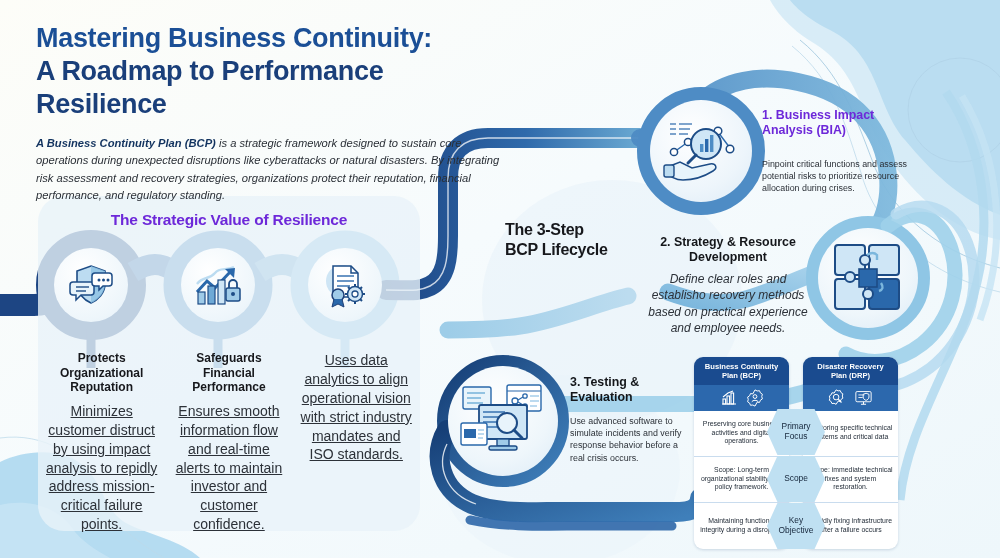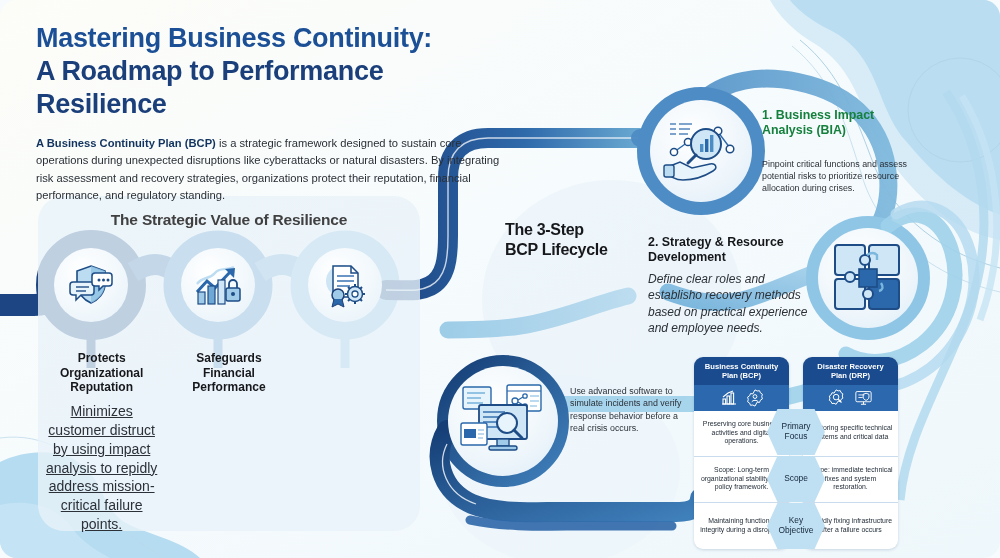--- a/index.html
+++ b/index.html
@@ -2,47 +2,47 @@
 <html><head>
 <meta charset="utf-8">
 <style>
   html,body{margin:0;padding:0;}
   body{
     width:1000px;height:558px;overflow:hidden;
     font-family:"Liberation Sans",sans-serif;
     background:#f7fbfd;
     position:relative;
   }
-  .stage{position:absolute;inset:0;width:1000px;height:558px;overflow:hidden;border-radius:17px;}
+  .stage{position:absolute;inset:0;width:1000px;height:558px;overflow:hidden;}
   .bg-svg,.ribbon-svg{position:absolute;left:0;top:0;width:1000px;height:558px;}
   .bg-svg{z-index:0;}
   .ribbon-svg{z-index:1;}
   .layer{position:absolute;z-index:3;}
 
   
   #header{left:36px;top:22px;width:470px;}
   #title{
     color:#1b4f96;font-size:27px;line-height:1.22;font-weight:bold;
     letter-spacing:-0.3px;margin:0 0 14px 0;
   }
   #title .l2{color:#1a3f7a;display:block;}
   #intro{
-    font-size:11.2px;line-height:1.55;color:#2a2f36;margin:0;
+    font-size:11.2px;line-height:1.55;color:#2a2f36;margin:0;font-style:italic;
   }
   #intro b{color:#12335f;}
 
   
   #value-card{
     left:38px;top:196px;width:382px;height:335px;
     background:rgba(233,243,249,0.80);
     border-radius:26px;
     z-index:2;
   }
   #value-card-title{
-    text-align:center;font-size:15.5px;font-weight:bold;color:#404040;
+    text-align:center;font-size:15.5px;font-weight:bold;color:#6d28d9;
     margin-top:15px;letter-spacing:-0.2px;
   }
   .value-cols{
     position:absolute;left:0;top:155px;width:382px;display:flex;
   }
   .value-col{width:127.3px;padding:0 7px;box-sizing:border-box;text-align:center;}
   .value-head{
     font-size:12px;font-weight:bold;color:#17181c;line-height:1.22;margin-bottom:7px;
   }
   .value-body{font-size:14px;line-height:1.35;color:#2c3138;text-decoration:underline;}
@@ -59,28 +59,28 @@
 
   
   #lifecycle-label{
     left:505px;top:220px;width:180px;
     font-size:16px;font-weight:bold;color:#17181c;line-height:1.25;
     letter-spacing:-0.3px;
   }
 
   
   #step1{left:762px;top:108px;width:150px;}
-  #step1 .step-title{font-size:12.4px;font-weight:bold;color:#15803d;line-height:1.2;}
+  #step1 .step-title{font-size:12.4px;font-weight:bold;color:#6d28d9;line-height:1.2;}
   #step1 .step-body{font-size:8.9px;line-height:1.38;color:#2c3138;margin-top:20px;}
   #step1-icon{left:650px;top:100px;width:102px;height:102px;border-radius:50%;
     background:radial-gradient(circle at 40% 34%,#ffffff 0%,#edf5fb 62%,#dceaf6 100%);
     display:flex;align-items:center;justify-content:center;}
 
   
-  #step2{left:648px;top:235px;width:160px;}
+  #step2{left:648px;top:235px;width:160px;text-align:center;}
   #step2 .step-title{font-size:12.4px;font-weight:bold;color:#14161a;line-height:1.2;}
   #step2 .step-body{font-size:12px;line-height:1.38;color:#2c3138;margin-top:6px;font-style:italic;}
   #step2-icon{left:818px;top:228px;width:100px;height:100px;border-radius:50%;
     background:radial-gradient(circle at 42% 34%,#ffffff 0%,#eef6fb 60%,#dbeaf6 100%);
     display:flex;align-items:center;justify-content:center;}
 
   
   #step3{left:570px;top:375px;width:118px;}
   #step3 .step-title{font-size:12.4px;font-weight:bold;color:#14161a;line-height:1.2;}
   #step3 .step-body{font-size:8.9px;line-height:1.38;color:#2c3138;margin-top:10px;}
@@ -257,23 +257,25 @@
         <div class="value-head nowrap">Protects
 Organizational
 Reputation</div>
         <div class="value-body">Minimizes customer distruct by using impact analysis to repidly address mission-critical failure points.</div>
       </div>
 
       <div class="value-col">
         <div class="value-head nowrap">Safeguards
 Financial
 Performance</div>
+        <div class="value-body">Ensures smooth information flow and real-time alerts to maintain investor and customer confidence.</div>
       </div>
 
       <div class="value-col">
+        <div class="value-body">Uses data analytics to align operational vision with strict industry mandates and ISO standards.</div>
       </div>
     </div>
   </div>
 
   <div class="layer vcircle" id="vc0">
     <svg width="48" height="46" viewBox="0 0 48 46">
       <path d="M24 4 L38 9 V22 C38 31 31 38 24 41 C17 38 10 31 10 22 V9 Z" fill="#bcdcf1" stroke="#1d4c86" stroke-width="1.6"></path>
       <path d="M24 4 L38 9 V22 C38 31 31 38 24 41 Z" fill="#8fc3e4" opacity="0.85"></path>
       <path d="M6 20 h18 a3 3 0 0 1 3 3 v7 a3 3 0 0 1 -3 3 h-10 l-5 5 v-5 h-3 a3 3 0 0 1 -3 -3 v-7 a3 3 0 0 1 3 -3 z" fill="#e8f4fb" stroke="#1d4c86" stroke-width="1.5"></path>
       <line x1="9" y1="25" x2="22" y2="25" stroke="#1d4c86" stroke-width="1.4"></line>
@@ -412,20 +414,22 @@
       <rect x="38" y="60" width="12" height="7" fill="#9fcbe8" stroke="#1d4c86" stroke-width="1.4"></rect>
       <rect x="30" y="67" width="28" height="4" rx="2" fill="#9fcbe8" stroke="#1d4c86" stroke-width="1.4"></rect>
       <rect x="2" y="44" width="26" height="22" rx="2" fill="#ffffff" stroke="#2a68ab" stroke-width="1.4"></rect>
       <rect x="5" y="50" width="12" height="9" fill="#2a68ab"></rect>
       <line x1="19" y1="51" x2="25" y2="51" stroke="#9fcbe8" stroke-width="1.4"></line>
       <line x1="19" y1="55" x2="25" y2="55" stroke="#9fcbe8" stroke-width="1.4"></line>
       <line x1="19" y1="59" x2="24" y2="59" stroke="#9fcbe8" stroke-width="1.4"></line>
     </svg>
   </div>
   <div class="layer" id="step3">
+    <div class="step-title nowrap">3. Testing &amp;
+Evaluation</div>
     <div class="step-body">Use advanced software to simulate incidents and verify response behavior before a real crisis occurs.</div>
   </div>
 
   <div class="layer" id="compare">
 
     <div class="cmp-col" id="cmp-left">
       <div class="cmp-head nowrap">Business Continuity
 Plan (BCP)</div>
       <div class="cmp-iconband">
         <svg width="18" height="16" viewBox="0 0 18 16">

